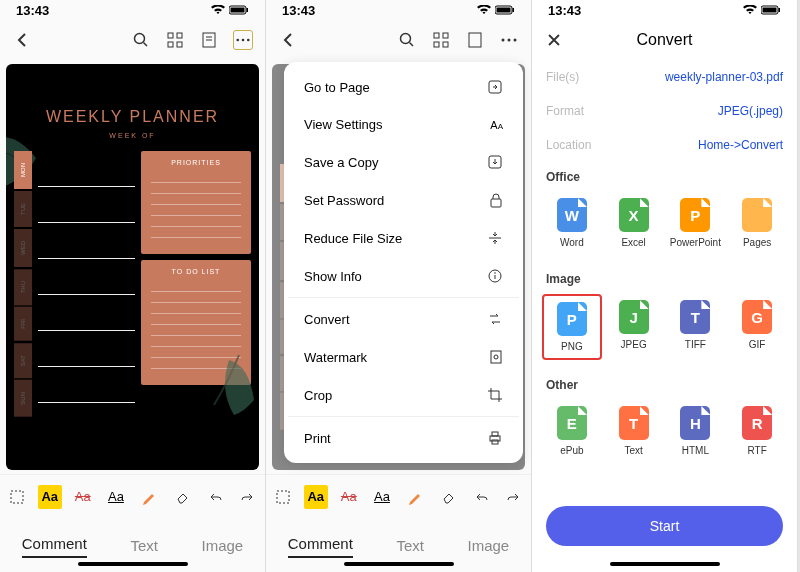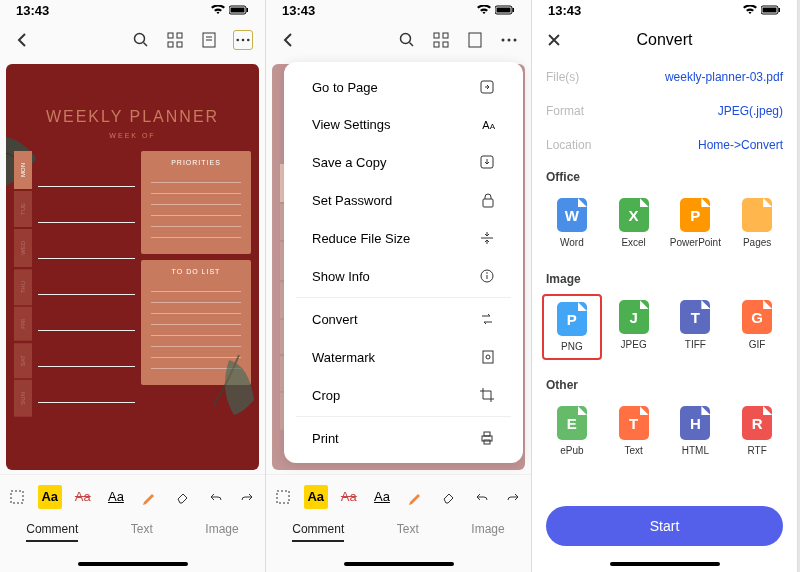--- a/index.html
+++ b/index.html
@@ -5,46 +5,46 @@
 *{margin:0;padding:0;box-sizing:border-box;font-family:-apple-system,BlinkMacSystemFont,sans-serif}
 body{width:800px;height:572px;display:flex;background:#e5e5e5}
 .panel{width:266px;height:572px;background:#fafafa;border-right:1px solid #ddd;display:flex;flex-direction:column;position:relative}
 .status-bar{height:20px;display:flex;align-items:center;justify-content:space-between;padding:0 16px;font-size:13px;font-weight:600}
 .status-icons{display:flex;gap:4px;align-items:center}
 .topbar{height:40px;display:flex;align-items:center;justify-content:space-between;padding:0 12px}
 .topbar-left{display:flex;align-items:center;gap:8px}
 .topbar-right{display:flex;align-items:center;gap:14px}
 .icon-btn{width:20px;height:20px;display:flex;align-items:center;justify-content:center;cursor:pointer;color:#333}
 .more-highlight{border:1.5px solid #c9b04a;border-radius:3px;padding:2px}
-.planner-view{flex:1;background:#7f1d1d;margin:4px 6px;border-radius:6px;overflow:hidden;position:relative}
+.planner-view{flex:1;background:#000000;margin:4px 6px;border-radius:6px;overflow:hidden;position:relative}
 .planner-title{text-align:center;padding:44px 0 6px;color:#c87a5e;font-size:16px;letter-spacing:2px;font-weight:400}
 .planner-sub{text-align:center;font-size:7px;color:#c87a5e;letter-spacing:2px;margin-bottom:12px}
 .planner-body{display:flex;padding:0 8px;gap:6px}
 .days-col{display:flex;flex-direction:column;width:18px}
 .day-tab{flex:1;background:#c87a5e;color:#fff;font-size:6px;display:flex;align-items:center;justify-content:center;writing-mode:vertical-lr;transform:rotate(180deg);margin-bottom:2px;padding:12px 0}
 .day-tab.faded{opacity:.35}
 .lines-col{flex:1;display:flex;flex-direction:column}
 .line{height:36px;border-bottom:1px solid #eee}
 .cards-col{width:110px;display:flex;flex-direction:column;gap:6px}
 .card{background:#c87a5e;border-radius:2px;padding:8px 10px 16px;position:relative}
 .card-title{color:#fff;font-size:7px;letter-spacing:1px;text-align:center;margin-bottom:6px}
 .card-line{border-bottom:1px solid rgba(255,255,255,.4);height:11px}
 .leaf-tl{position:absolute;top:64px;left:-20px;width:60px;height:80px;opacity:.7}
 .leaf-br{position:absolute;bottom:50px;right:-10px;width:70px;height:90px;opacity:.6}
 .bottom-tools{height:44px;display:flex;align-items:center;justify-content:space-around;background:#fafafa;border-top:1px solid #eee}
 .tool{width:24px;height:24px;display:flex;align-items:center;justify-content:center;font-size:13px;cursor:pointer}
 .tool.aa-hl{background:#ffd400;padding:0 3px;border-radius:2px;font-weight:600}
 .tool.aa-strike{text-decoration:line-through;color:#c44}
 .tool.aa-ul{text-decoration:underline}
-.bottom-tabs{height:40px;display:flex;align-items:flex-start;justify-content:space-around;font-size:12px}
+.bottom-tabs{height:40px;display:flex;align-items:flex-end;justify-content:space-around;font-size:15px}
 .tab{padding:4px 0;color:#888;cursor:pointer}
 .tab.active{color:#222;border-bottom:2px solid #222;font-weight:500}
 .home-ind{width:110px;height:4px;background:#000;border-radius:3px;margin:4px auto 6px}
 
-.menu-popup{position:absolute;top:62px;left:18px;right:8px;background:#fff;border-radius:12px;box-shadow:0 2px 12px rgba(0,0,0,.12);padding:6px 12px;z-index:10}
+.menu-popup{position:absolute;top:62px;left:18px;right:8px;background:#fff;border-radius:12px;box-shadow:0 2px 12px rgba(0,0,0,.12);padding:6px 4px;z-index:10}
 .menu-item{display:flex;align-items:center;justify-content:space-between;padding:11px 16px;font-size:13px;cursor:pointer}
 .menu-sep{height:1px;background:#eee;margin:2px 0}
 
 .convert-title{flex:1;text-align:center;font-size:16px;font-weight:500}
 .info-row{display:flex;justify-content:space-between;padding:10px 14px;font-size:12px}
 .info-label{color:#bbb}
 .info-val{color:#1d4ed8}
 .section-title{font-size:12px;font-weight:600;padding:8px 14px 4px;color:#404040}
 .format-grid{display:grid;grid-template-columns:repeat(4,1fr);gap:6px 2px;padding:4px 10px 10px}
 .format-item{display:flex;flex-direction:column;align-items:center;gap:5px;padding:6px 2px;cursor:pointer;border-radius:4px}

